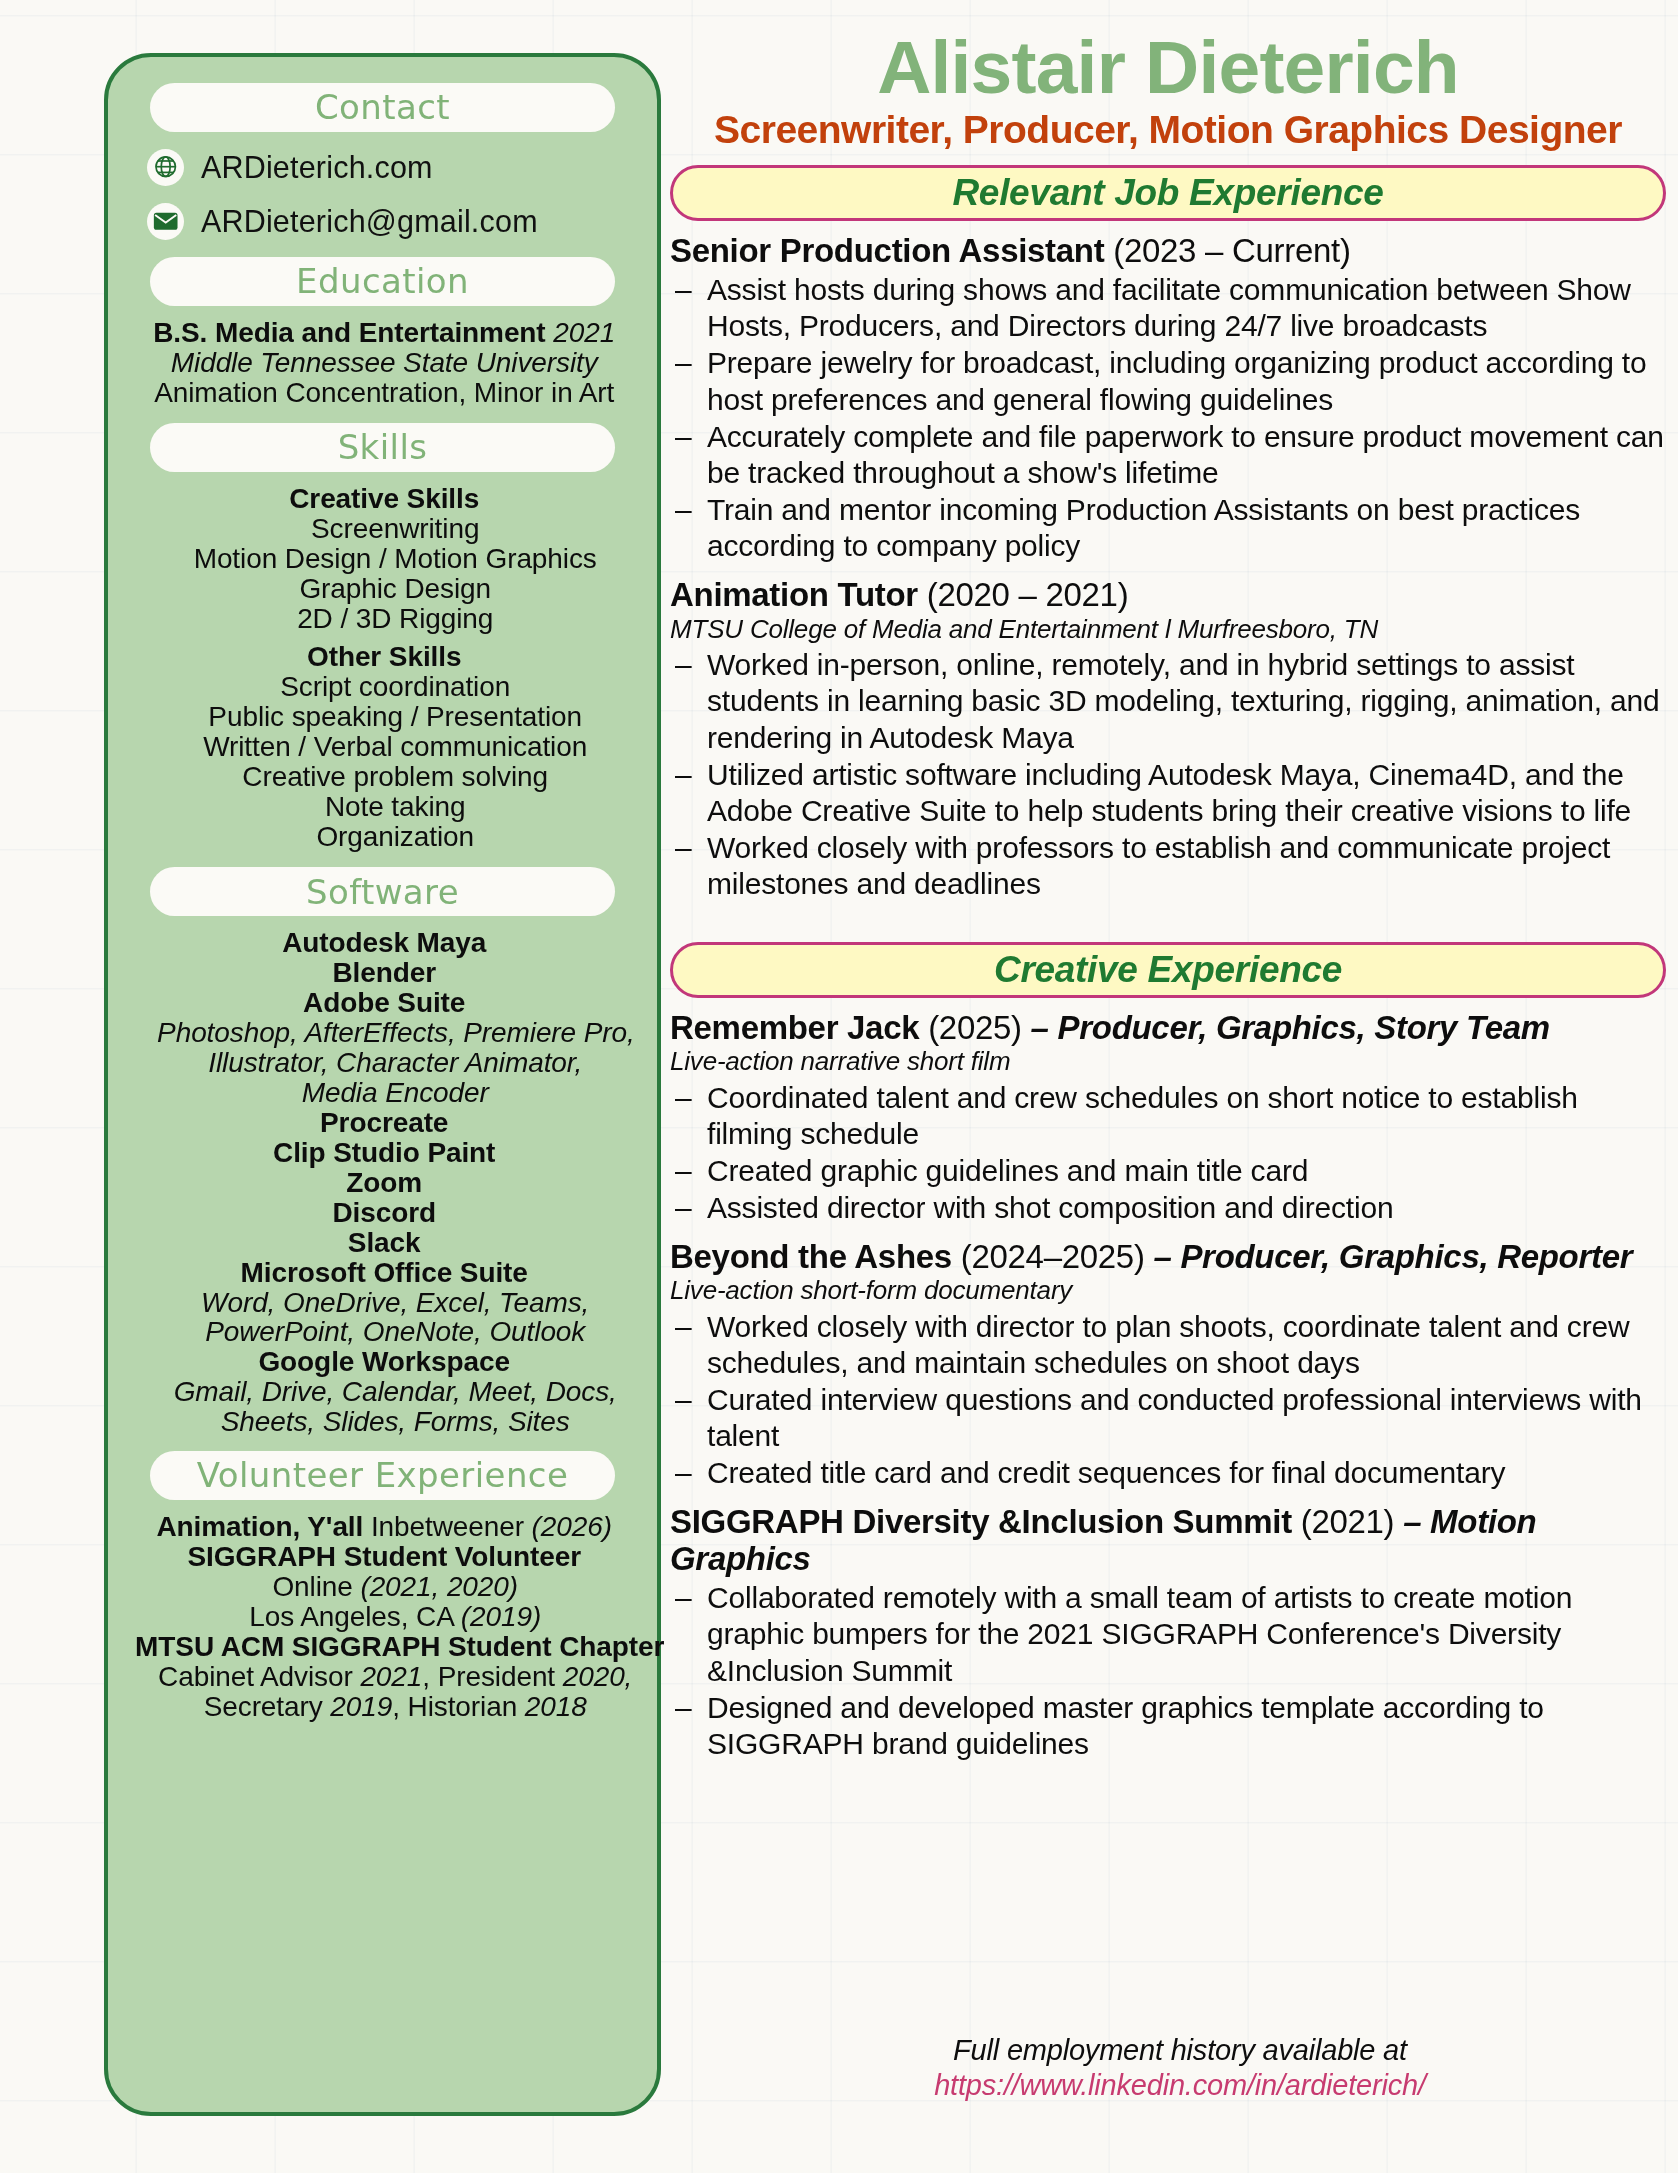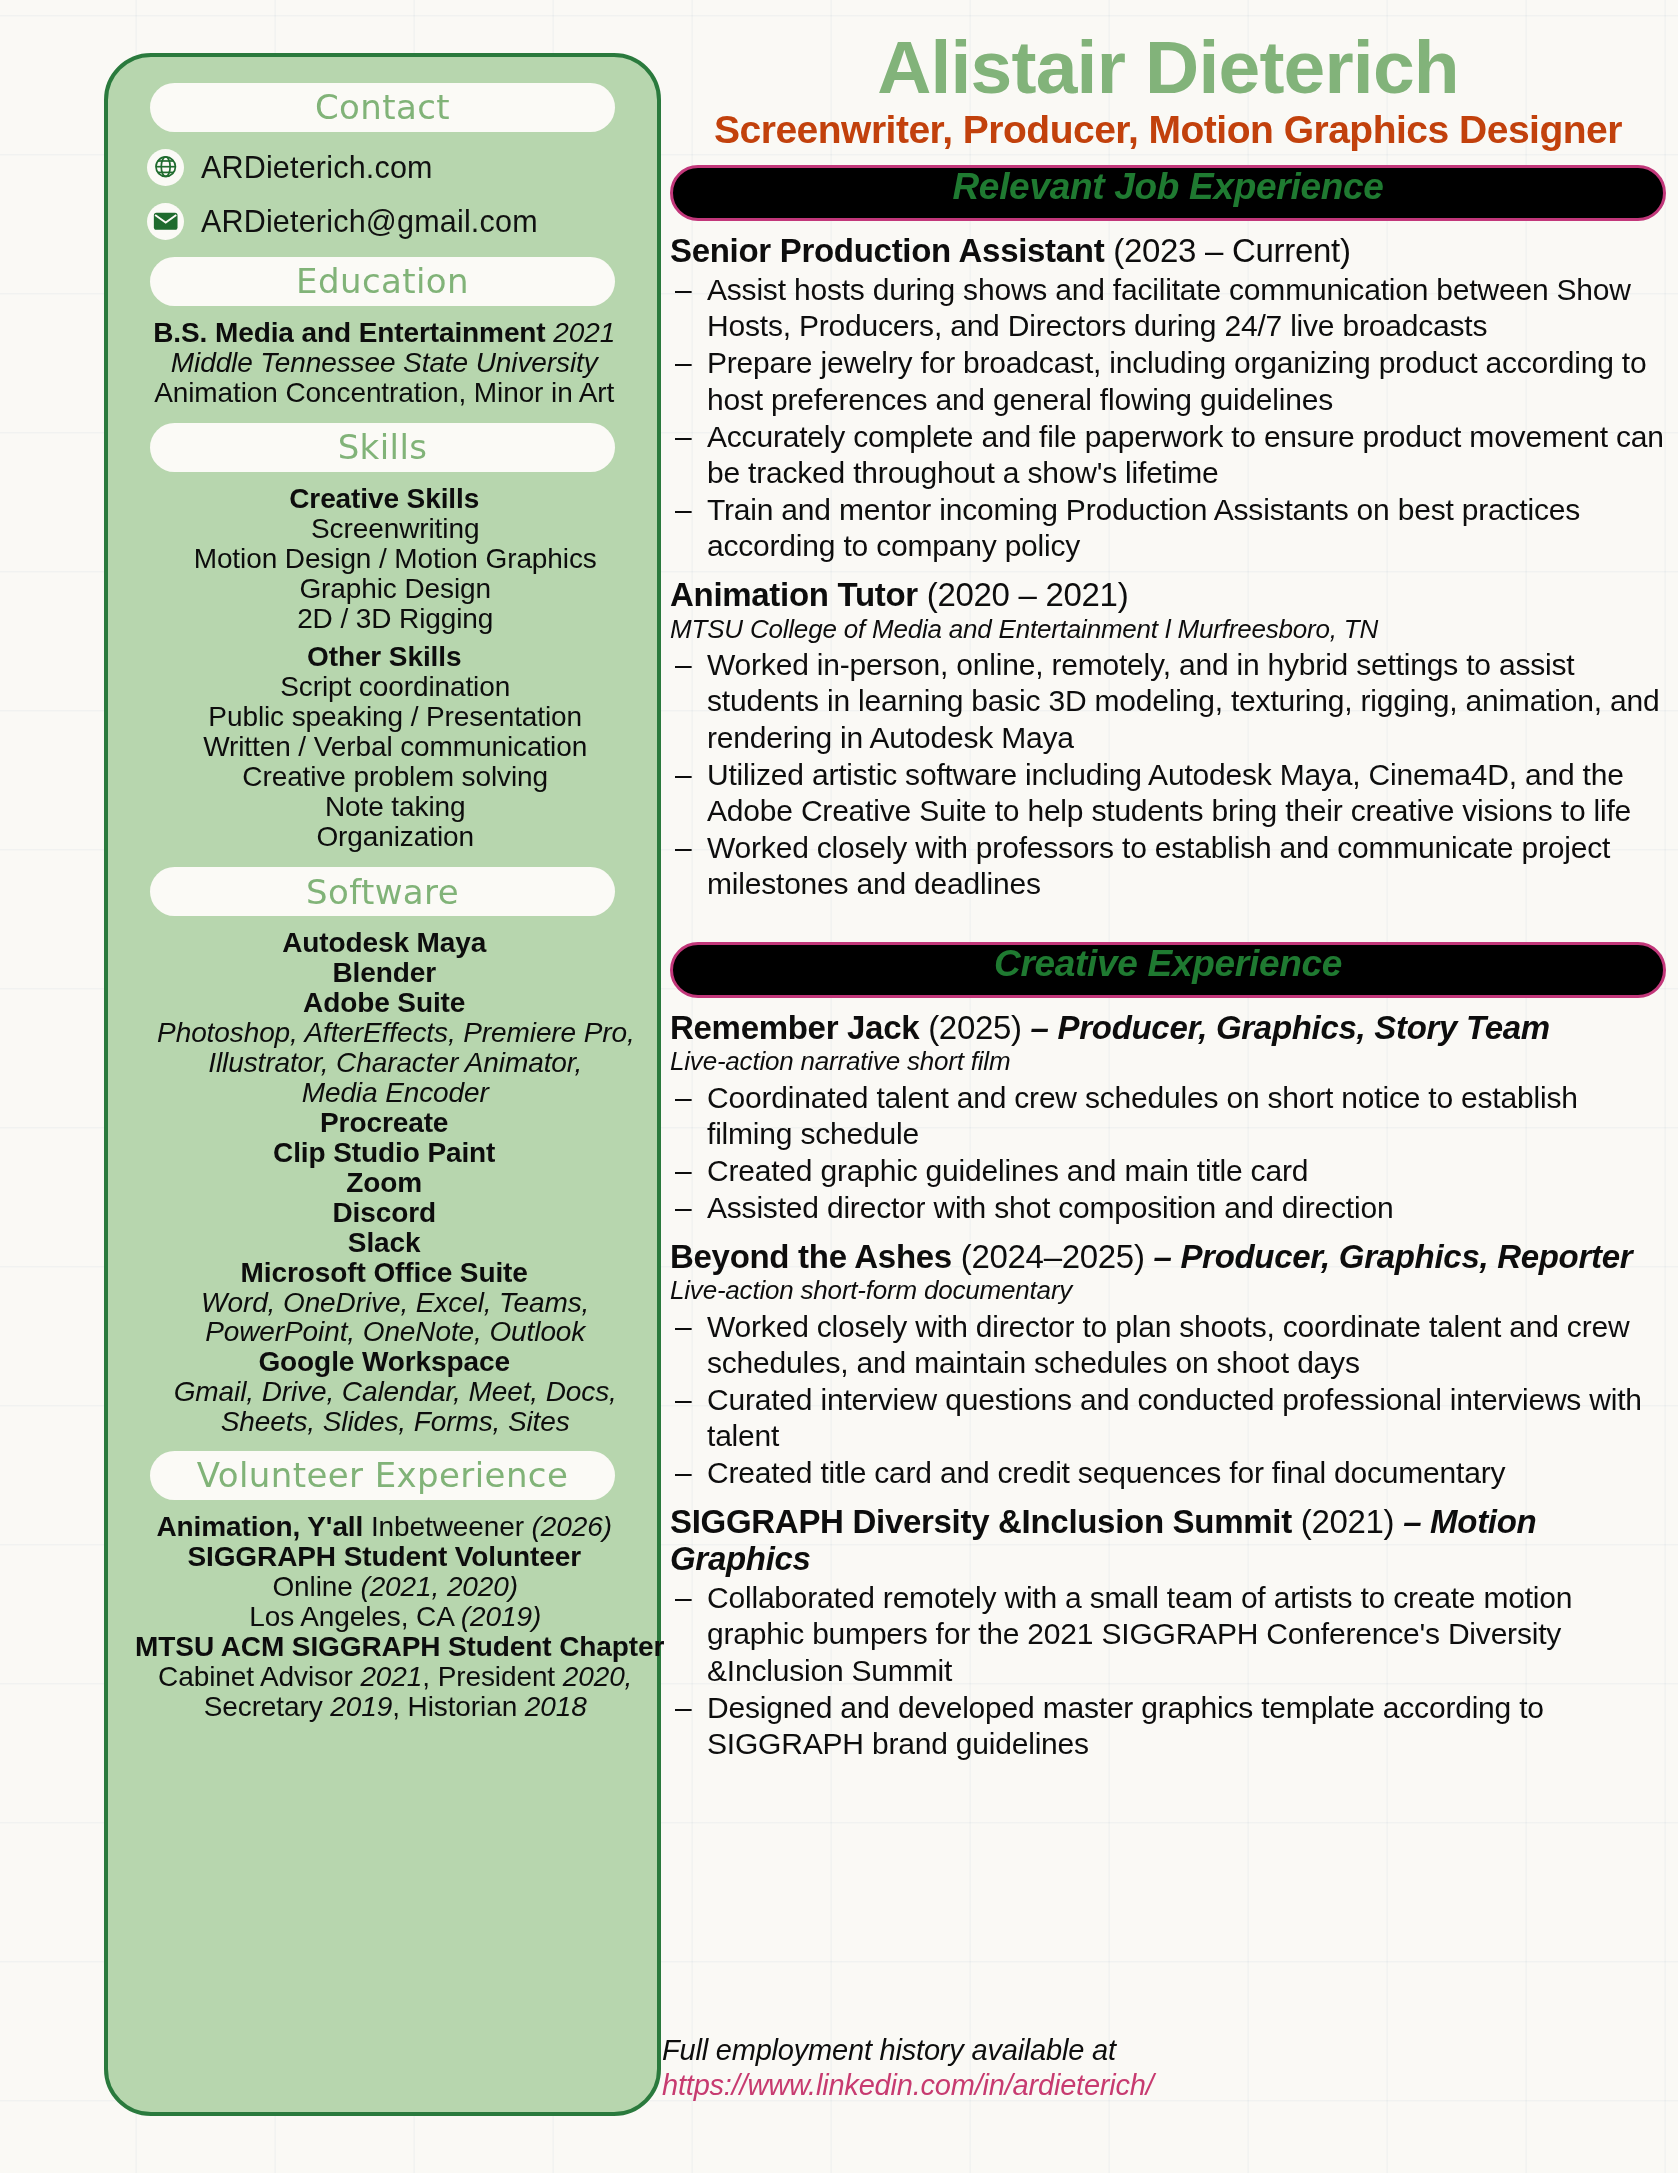--- a/index.html
+++ b/index.html
@@ -85,25 +85,25 @@
     color:#c2410c;
     font-size:39px;
     font-weight:bold;
     text-align:center;
     line-height:1.15;
     letter-spacing:-0.5px;
     margin-top:-1.7px;
   }
   .banner{
     margin-top:12px;
-    background:#000000;
+    background:#fef9c3;
     border:3.4px solid #c2377a;
     border-radius:32px;
     height:56px;
-    display:flex; align-items:flex-start; justify-content:center;
+    display:flex; align-items:center; justify-content:center;
   }
   .banner span{
     color:#1f7a31;
     font-size:37px;
     font-weight:bold;
     font-style:italic;
     letter-spacing:-0.3px;
     line-height:1;
   }
   .banner.second{ margin-top:0; }
@@ -120,23 +120,23 @@
     line-height:1.21;
     letter-spacing:-0.2px;
     margin-top:0.8px;
   }
   .bullet .dash{ width:37px; flex:0 0 37px; padding-left:5.1px; }
   .bullet .btxt{ flex:1; }
 
   .spacer-lg{ height:39px; }
 
   .footer{
-    position:absolute; left:662px; top:2034px;
+    position:absolute; left:682px; top:2034px;
     width:996px;
-    text-align:left;
+    text-align:center;
   }
   .footer .f1{
     font-size:29px; font-style:italic; letter-spacing:-0.2px;
   }
   .footer .f2{
     font-size:29px; font-style:italic; color:#c73b70; letter-spacing:-0.2px; margin-top:1.7px;
   }
 </style>
 </head>
 <body>

